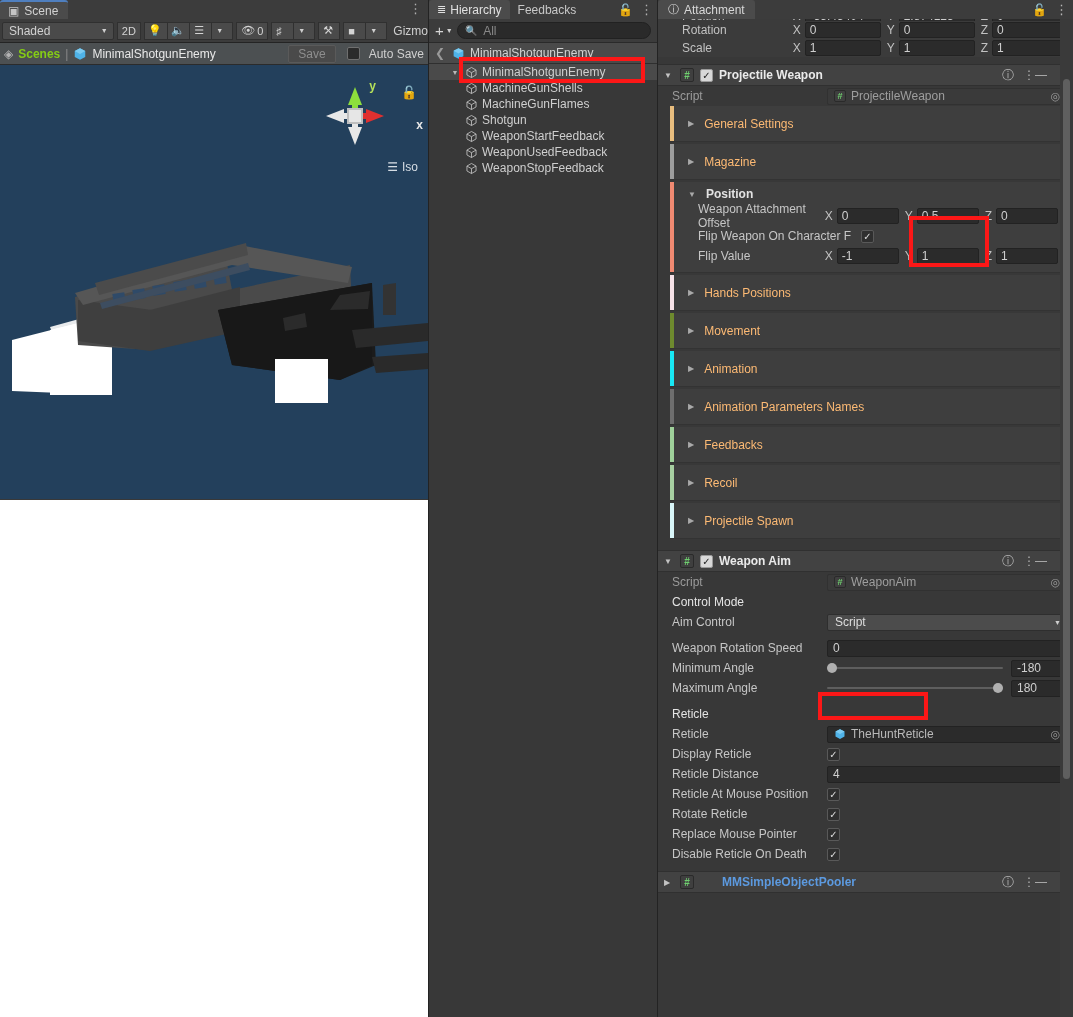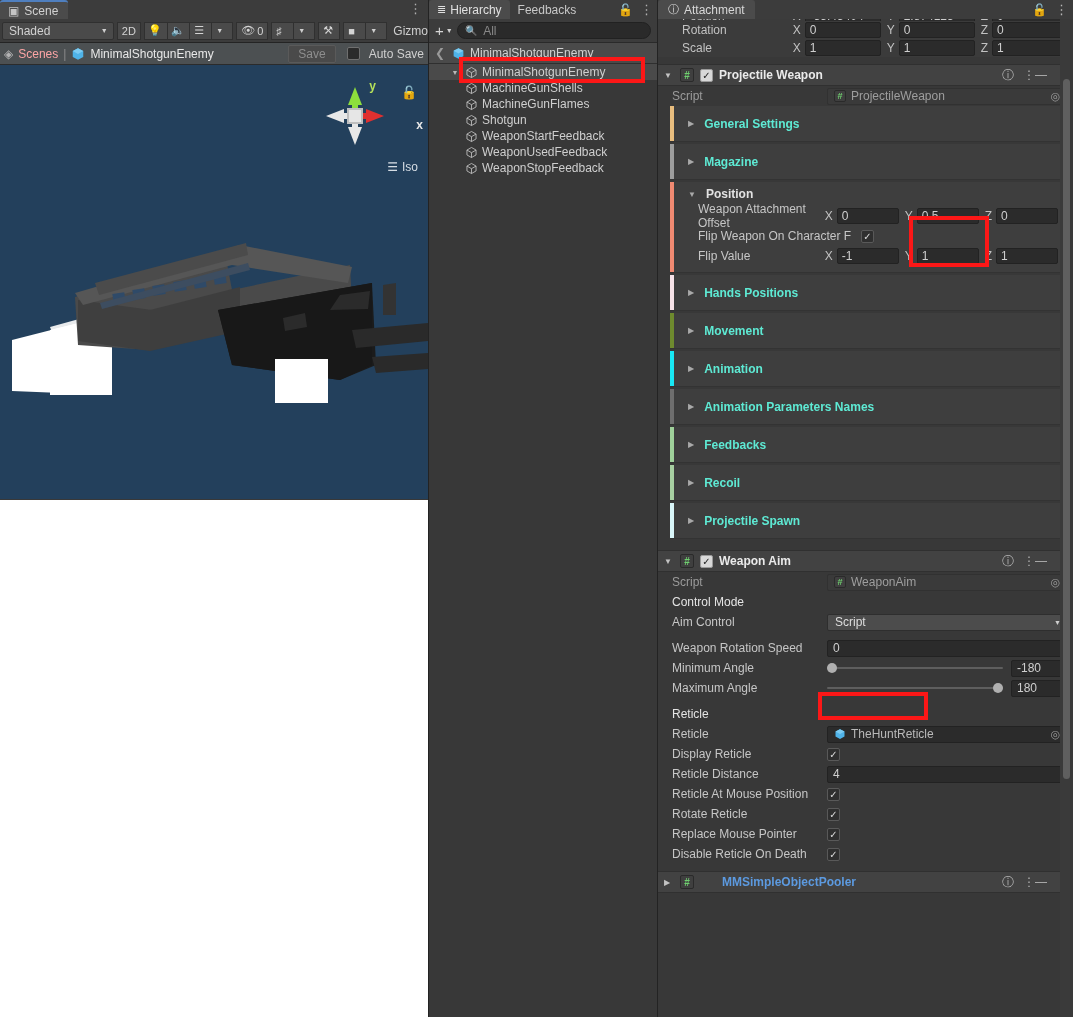--- a/index.html
+++ b/index.html
@@ -117,21 +117,21 @@
   .objfield { flex:1; margin-right:7px; height:17px; background:#2b2b2b; border:1px solid #222;
               border-radius:2px; display:flex; align-items:center; gap:5px; padding:0 6px; color:#b9b9b9; font-size:12px; }
   .objfield .tgt { margin-left:auto; color:#a0a0a0; font-size:11px; }
   .objfield.dim { background:#3a3a3a; border-color:#313131; color:#9e9e9e; }
 
   
   .grp { position:relative; background:#3e3e3e; margin:0 10px 2px 12px; height:36px;
          display:flex; align-items:center; border-bottom:1px solid #333; }
   .grp .accent { position:absolute; left:0; top:0; bottom:0; width:4px; }
   .grp .gfold { margin-left:18px; font-size:8px; color:#a9a9a9; }
-  .grp .gtitle { margin-left:10px; color:#5eead4; font-size:12px; font-weight:bold; }
+  .grp .gtitle { margin-left:10px; color:#fdba74; font-size:12px; font-weight:normal; }
 
   .grp-open { position:relative; background:#3e3e3e; margin:0 10px 2px 12px; padding-bottom:6px;
               border-bottom:1px solid #333; }
   .grp-open .accent { position:absolute; left:0; top:0; bottom:0; width:4px; }
   .grp-open .ghead { height:24px; display:flex; align-items:center; }
   .grp-open .gfold { margin-left:18px; font-size:8px; color:#a9a9a9; }
   .grp-open .gtitle { margin-left:10px; color:#e2e2e2; font-size:12px; font-weight:bold; }
 
   .prow { height:20px; display:flex; align-items:center; padding-left:28px; color:#c6c6c6; font-size:12px; }
   .prow .plbl { color:#c6c6c6; }
@@ -222,21 +222,21 @@
         </div>
         <div class="tb-btn">
           <span class="caret">▼</span>
         </div>
       </div>
       <span style="color:#cfcfcf;font-size:12px;margin-left:3px;">Gizmo</span>
     </div>
 
     <div class="scene-breadcrumb">
       <span style="color:#b4b4b4;">◈</span>
-      <span style="color:#fca5a5;">Scenes</span>
+      <span style="color:#84cc16;font-weight:bold;">Scenes</span>
       <span class="bc-sep">|</span>
       <svg width="14" height="14" viewBox="0 0 16 16">
         <path d="M8 1.5 14 4.7v6.6L8 14.5 2 11.3V4.7z" fill="#4fb3e8"></path>
         <path d="M8 1.5 14 4.7 8 8 2 4.7z" fill="#7ccbf2"></path>
       </svg>
       <span class="bc-name">MinimalShotgunEnemy</span>
       <span class="save-btn">Save</span>
       <span class="autosave-box"></span>
       <span class="autosave-label">Auto Save</span>
     </div>

